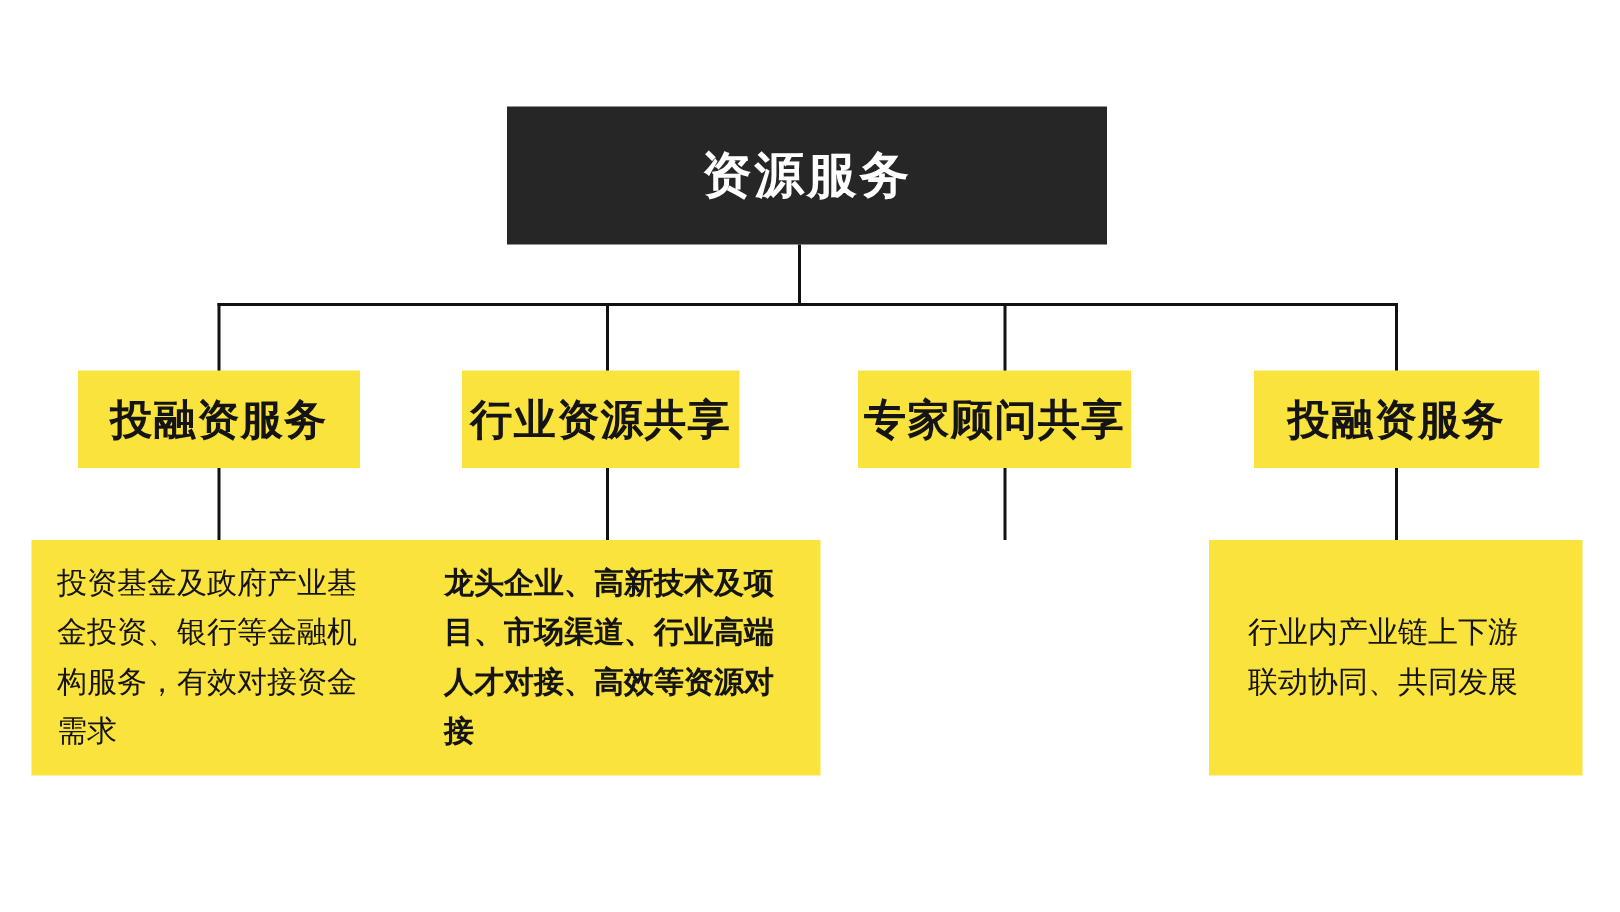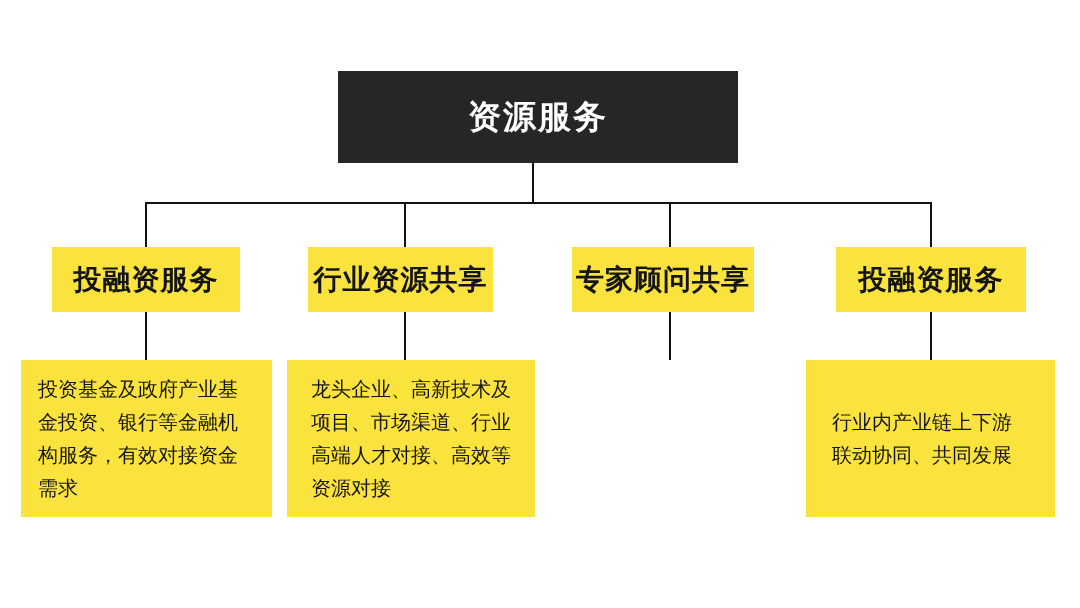--- a/index.html
+++ b/index.html
@@ -37,21 +37,21 @@
   .bt-3{left:836px;width:190px;}
   .branch-desc{
     top:360px;height:157px;
     background:var(--node-bg,#FBE33D);
     color:var(--node-text,#141414);
     font-size:20px;line-height:33px;
     justify-content:center;
     text-align:left;
   }
   .bd-0{left:21px;width:251px;padding:0 17px;}
-  .bd-1{left:287px;width:248px;padding:0 24px;}
+  .bd-1{left:272px;width:275px;padding:0 24px;font-weight:bold;}
   .bd-2{left:545px;width:250px;padding:0 24px;}
   .bd-3{left:806px;width:249px;padding:0 26px;}
   .line{
     position:absolute;
     background:var(--connector,#111111);
   }
   .root-drop{left:532px;top:163px;width:2px;height:40px;}
   .h-bus{left:145px;top:202px;width:787px;height:2px;}
   .drop-top{top:202px;width:2px;height:46px;}
   .drop-bottom{top:312px;width:2px;height:48px;}

